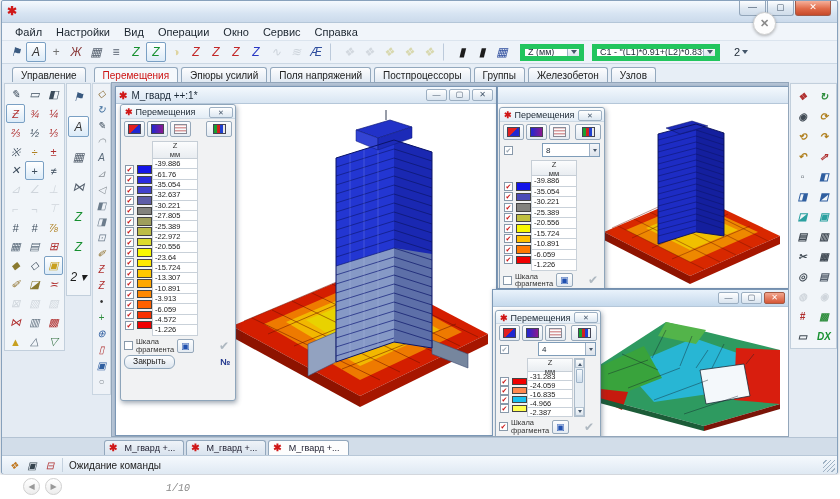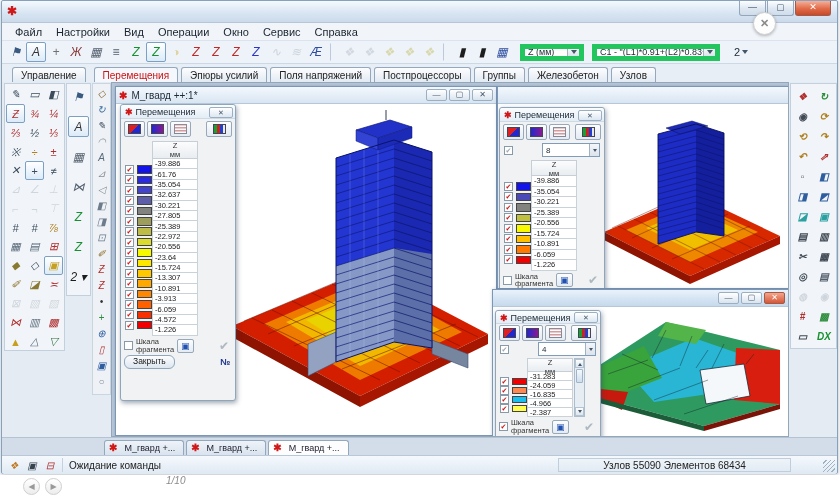--- a/index.html
+++ b/index.html
@@ -124,21 +124,21 @@
   .statusbar { position:absolute; left:0; top:454px; right:0; height:19px; background:linear-gradient(#f5f9fd,#dfe9f3); border-top:1px solid #b8c8d8; display:flex; align-items:center; font-size:10px; border-radius:0 0 2px 2px; }
   .st-icons { display:flex; align-items:center; gap:2px; padding:0 4px; border-right:1px solid #c4d1de; }
   .st-ic { width:16px; height:14px; display:flex; align-items:center; justify-content:center; font-size:10px; }
   .st-msg { padding:0 6px; color:#222; }
   .st-counts { position:absolute; left:556px; right:46px; top:2px; bottom:2px; border:1px solid #c0cdda; background:linear-gradient(#eef4f9,#e2ebf4); display:flex; align-items:center; justify-content:center; color:#222; }
   .grip { position:absolute; right:2px; bottom:2px; width:12px; height:12px; background:repeating-linear-gradient(135deg,transparent,transparent 2px,#9fb2c4 2px,#9fb2c4 3px); border-radius:0 0 2px 0; }
 
   
   .pager { position:absolute; left:0; top:475px; width:840px; height:24px; background:#fff; }
   .pg-btn { position:absolute; top:3px; width:17px; height:17px; border-radius:50%; border:1px solid #cfcfcf; background:linear-gradient(#fff,#ededed); color:#999; font-size:8px; text-align:center; line-height:15px; }
-  .pg-num { position:absolute; left:166px; top:0; font-family:Liberation Sans, sans-serif; font-style:italic; font-size:10px; color:#8a8a8a; }
+  .pg-num { position:absolute; left:166px; top:8px; font-family:Liberation Mono, monospace; font-style:italic; font-size:10px; color:#8a8a8a; }
 </style>
 </head>
 <body>
 
 <div class="app">
 
   <div class="titlebar">
     <span class="applogo">✱</span>
     <div class="caption-btns">
       <div class="cap-btn">—</div>
@@ -968,21 +968,20 @@
           <i style="color: rgb(192, 120, 32);">❖</i>
         </span>
         <span class="st-ic">
           <i style="color: rgb(54, 68, 79);">▣</i>
         </span>
         <span class="st-ic">
           <i style="color: rgb(176, 48, 48);">⊟</i>
         </span>
     </span>
     <span class="st-msg">Ожидание команды</span>
-    <span class="st-counts">Узлов 55090 Элементов 68434</span>
     <span class="grip"></span>
   </div>
 
 </div>
 
 <div class="pager">
   <span class="pg-btn" style="left:23px">◀</span>
   <span class="pg-btn" style="left:45px">▶</span>
   <span class="pg-num">1/10</span>
 </div>

